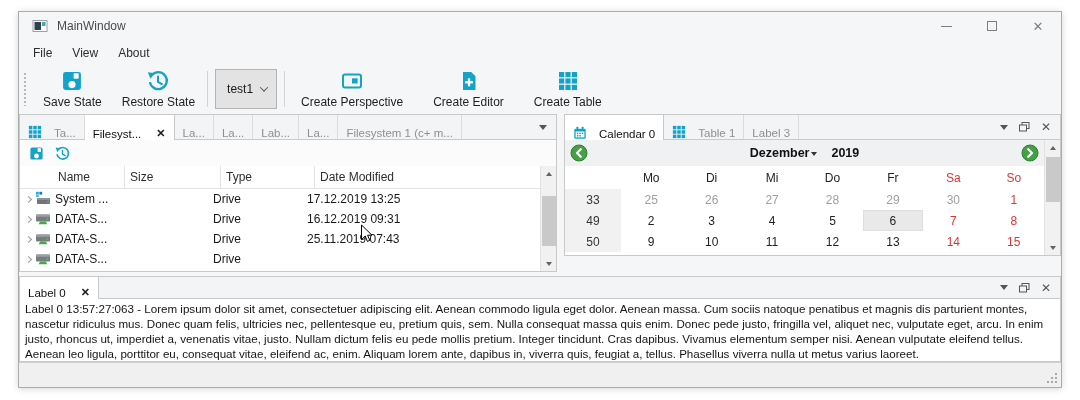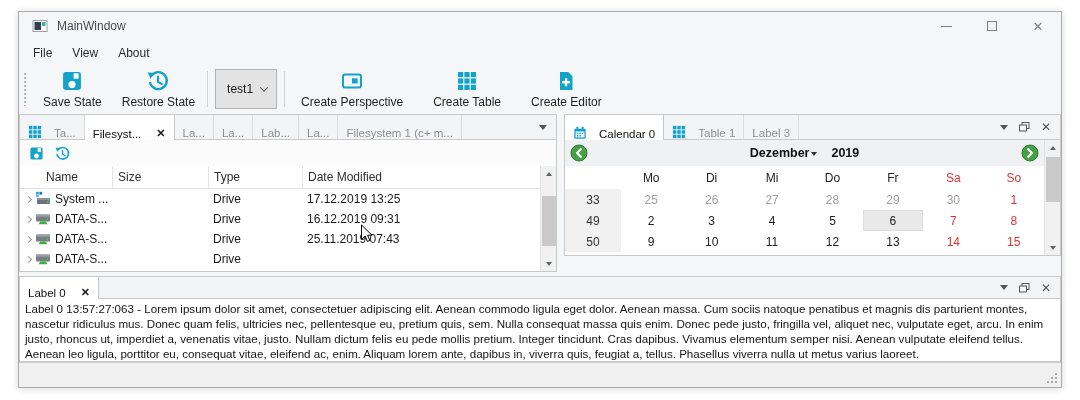--- a/index.html
+++ b/index.html
@@ -50,21 +50,21 @@
   .tab svg { width:14px; height:14px; }
   .dock-btns { margin-left:auto; display:flex; align-items:center; gap:11px; padding:0 9px; }
   .tri-down { width:0; height:0; border-left:4px solid transparent; border-right:4px solid transparent;
     border-top:5px solid #555; display:inline-block; }
   .dock-x { color:#555; font-size:12px; line-height:1; }
   
   .mini-toolbar { height:26px; display:flex; align-items:center; gap:11px; padding-left:9px; background:#fbfbfc; }
   .mini-toolbar svg { width:15px; height:15px; }
   .ftable { position:absolute; left:0; top:51px; right:16px; bottom:0; background:#fff; }
   .fhead { height:23px; display:grid; grid-template-columns:92px 96px 94px 1fr; align-items:center;
-    font-size:12px; color:#2d2d2d; border-bottom:1px solid #e3e3e3; }
+    font-size:12px; color:#2d2d2d; border-bottom:1px solid #e3e3e3;padding-left:12px; }
   .hcell { padding-left:5px; height:100%; display:flex; align-items:center; }
   .hcell + .hcell { border-left:1px solid #e3e3e3; }
   .hcell.first { padding-left:26px; }
   .frow { height:20px; display:grid; grid-template-columns:92px 96px 94px 1fr; align-items:center; font-size:12px; }
   .cell { padding-left:5px; overflow:hidden; white-space:nowrap; }
   .cell.name { display:flex; align-items:center; gap:4px; padding-left:6px; }
   .chev { width:5px; height:5px; border-right:1.3px solid #9a9a9a; border-bottom:1.3px solid #9a9a9a;
     transform:rotate(-45deg); display:inline-block; flex:none; }
   .ficon { width:16px; height:16px; flex:none; display:inline-block; }
   
@@ -159,40 +159,40 @@
     </div>
     <div class="tb-sep"></div>
     <div class="tbtn">
       <svg viewBox="0 0 22 22">
           <rect x="2" y="4.5" width="18" height="13" rx="2" fill="none" stroke="#14a3c8" stroke-width="2"></rect>
           <rect x="11" y="8.3" width="5.6" height="5.2" fill="#14a3c8"></rect>
         </svg>
       <span>Create Perspective</span>
     </div>
     <div class="tbtn" style="margin-left:14px">
+      <svg viewBox="0 0 22 22">
+          <path d="M5 2 h8.2 L17.5 6.3 V20 H5 z" fill="#14a3c8"></path>
+          <rect x="9.9" y="8.3" width="2.3" height="8" fill="#fff"></rect>
+          <rect x="7" y="11.1" width="8" height="2.3" fill="#fff"></rect>
+        </svg>
+      <span>Create Editor</span>
+    </div>
+    <div class="tbtn" style="margin-left:14px">
       <svg viewBox="0 0 22 22" fill="#14a3c8">
           <rect x="2" y="2" width="5.2" height="5.2"></rect>
           <rect x="8.4" y="2" width="5.2" height="5.2"></rect>
           <rect x="14.8" y="2" width="5.2" height="5.2"></rect>
           <rect x="2" y="8.4" width="5.2" height="5.2"></rect>
           <rect x="8.4" y="8.4" width="5.2" height="5.2"></rect>
           <rect x="14.8" y="8.4" width="5.2" height="5.2"></rect>
           <rect x="2" y="14.8" width="5.2" height="5.2"></rect>
           <rect x="8.4" y="14.8" width="5.2" height="5.2"></rect>
           <rect x="14.8" y="14.8" width="5.2" height="5.2"></rect>
         </svg>
       <span>Create Table</span>
-    </div>
-    <div class="tbtn" style="margin-left:14px">
-      <svg viewBox="0 0 22 22">
-          <path d="M5 2 h8.2 L17.5 6.3 V20 H5 z" fill="#14a3c8"></path>
-          <rect x="9.9" y="8.3" width="2.3" height="8" fill="#fff"></rect>
-          <rect x="7" y="11.1" width="8" height="2.3" fill="#fff"></rect>
-        </svg>
-      <span>Create Editor</span>
     </div>
   </div>
 
   <div class="dock left-dock">
     <div class="tabbar">
       <div class="tab">
         <svg viewBox="0 0 16 16" fill="#14a3c8">
             <rect x="1" y="1" width="4" height="4"></rect>
             <rect x="6" y="1" width="4" height="4"></rect>
             <rect x="11" y="1" width="4" height="4"></rect>

